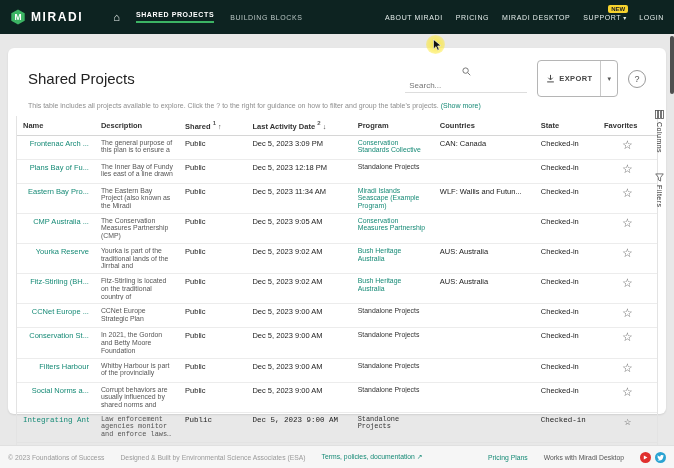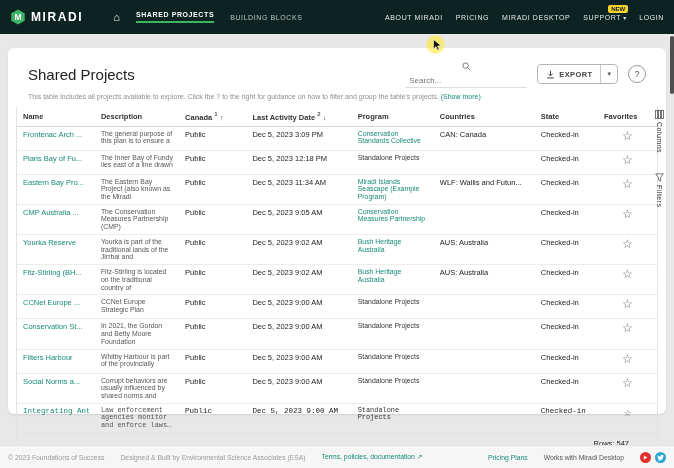--- a/index.html
+++ b/index.html
@@ -28,21 +28,21 @@
           border-radius:6px; box-shadow:0 1px 2px rgba(0,0,0,.10); }
   .card-head { display:flex; align-items:center; padding:12px 20px 2px 20px; gap:10px; }
   .page-title { font-size:15px; color:#222; font-weight:500; margin-right:auto; }
 
   .search { display:flex; align-items:center; gap:5px; border-bottom:1px solid #ddd;
             padding:2px 4px; width:122px;flex-direction:column; }
   .search input { border:none; outline:none; font-size:8px; color:#555; width:100%; background:transparent;
                   font-family:"Liberation Sans", sans-serif; }
 
   .export-btn { display:flex; align-items:stretch; border:1px solid #b5b5b5; border-radius:4px;
-                height:20px; overflow:hidden; background:#fff; cursor:pointer; }
+                height:37px; overflow:hidden; background:#fff; cursor:pointer; }
   .export-main { display:flex; align-items:center; gap:4px; padding:0 8px; font-size:7.5px;
                  font-weight:bold; color:#444; letter-spacing:.4px; }
   .export-caret { border-left:1px solid #c9c9c9; padding:0 6px; font-size:7px; color:#555;
                   display:flex; align-items:center; }
   .help-btn { width:18px; height:18px; border:1px solid #9a9a9a; border-radius:50%;
               display:flex; align-items:center; justify-content:center; font-size:9px; color:#555;
               cursor:pointer; flex:0 0 auto; }
 
   .table-note { padding:0 20px; font-size:7px; color:#8e8e8e; margin:3px 0 7px 0; }
   .show-more { color:#168a76; cursor:pointer; }
@@ -53,21 +53,21 @@
   th { font-size:7.5px; color:#333; text-align:left; padding:4px 6px; font-weight:bold;
        border-bottom:1px solid #d6d6d6; white-space:nowrap; cursor:pointer; }
   .sort-num { font-size:6px; vertical-align:super; color:#555; }
   .sort-arrow { font-size:7px; color:#444; }
   td { font-size:7.5px; color:#222; padding:3px 6px; border-bottom:1px solid #ececec;
        vertical-align:top; height:24px; overflow:hidden; }
   tr:last-child td { border-bottom:none;font-family:Liberation Mono, monospace; }
   .clamp { display:-webkit-box; -webkit-line-clamp:3; -webkit-box-orient:vertical;
            overflow:hidden; line-height:1.12; }
   .c-name a { color:#168a76; text-decoration:none; font-size:7.5px; white-space:nowrap;
-              display:block; overflow:hidden; cursor:pointer; }
+              display:block; overflow:hidden; cursor:pointer;text-align:right; }
   .c-desc .clamp { font-size:6.9px; color:#555; }
   .c-prog .clamp { font-size:6.9px; }
   .c-prog .link { color:#168a76; cursor:pointer; }
   .c-prog .plain { color:#333; }
   .c-country { white-space:nowrap; }
   .c-fav { text-align:center; }
   .star { font-size:12px; color:#666; cursor:pointer; line-height:1; }
   .rows-count { text-align:right; font-size:7.5px; color:#222; padding:5px 28px 5px 6px;
                 border-top:1px solid #e3e3e3; }
 
@@ -170,21 +170,21 @@
         <col style="width:78px">
           <col style="width:96px">
           <col style="width:60px">
           <col style="width:56px">
       </colgroup>
       <thead>
         <tr>
           <th><span>Name</span></th>
           <th><span>Description</span></th>
           <th>
-            <span>Canada</span>
+            <span>Shared</span>
             <span class="sort-num">1</span>
             <span class="sort-arrow">↑</span>
           </th>
           <th>
             <span>Last Activity Date</span>
             <span class="sort-num">2</span>
             <span class="sort-arrow">↓</span>
           </th>
           <th><span>Program</span></th>
           <th><span>Countries</span></th>

